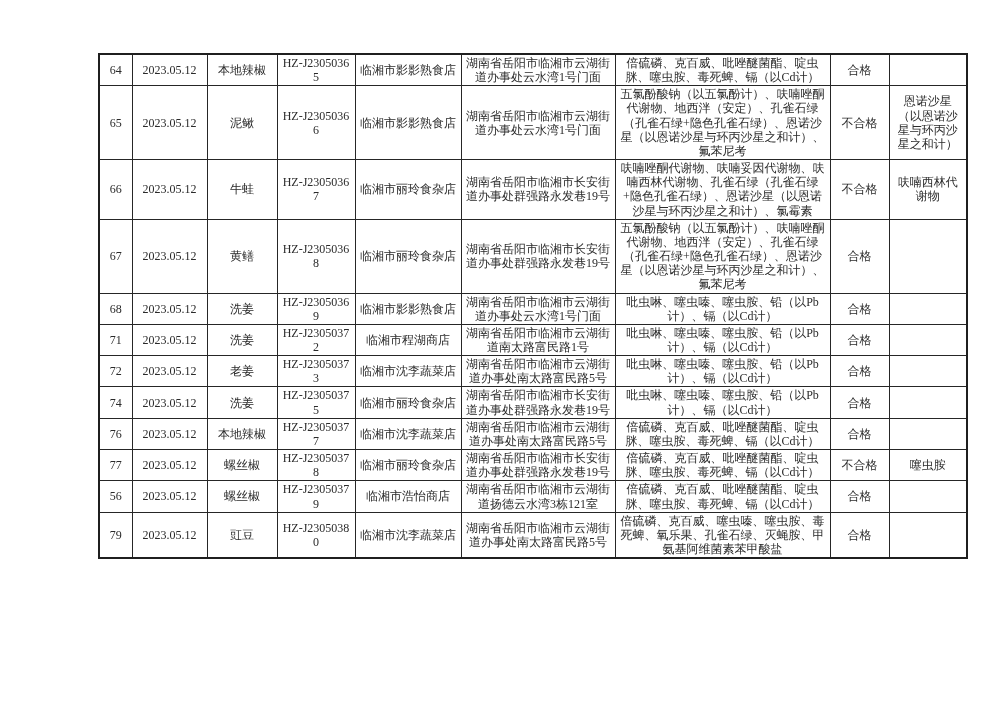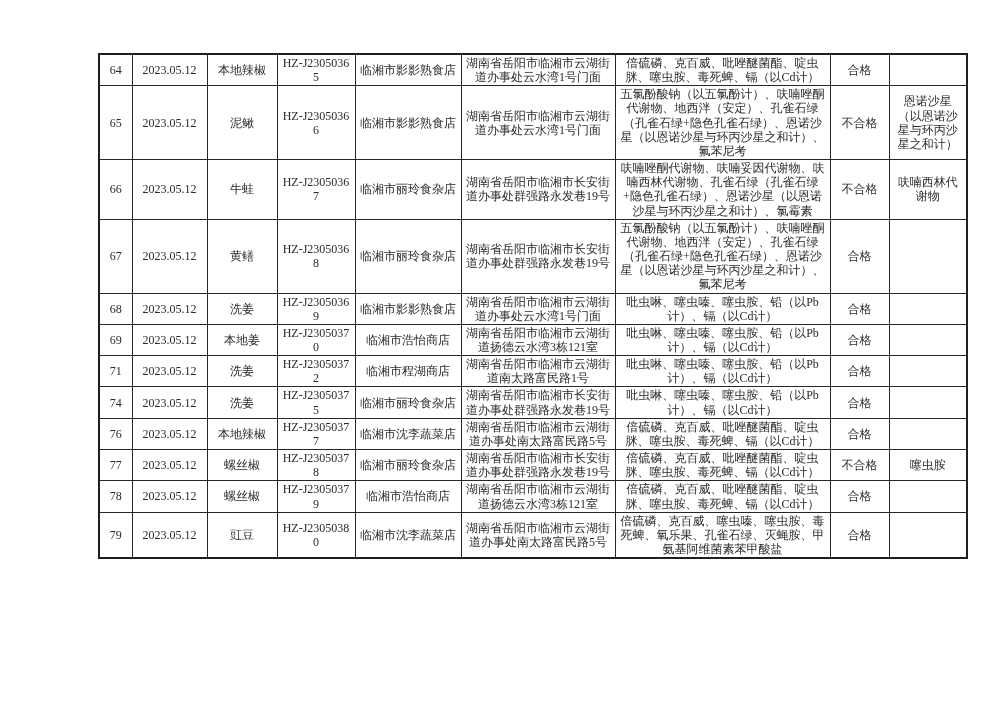--- a/index.html
+++ b/index.html
@@ -124,42 +124,42 @@
     <td>2023.05.12</td>
     <td>洗姜</td>
     <td>HZ-J23050369</td>
     <td>临湘市影影熟食店</td>
     <td>湖南省岳阳市临湘市云湖街道办事处云水湾1号门面</td>
     <td>吡虫啉、噻虫嗪、噻虫胺、铅（以Pb计）、镉（以Cd计）</td>
     <td>合格</td>
     <td></td>
   </tr>
         <tr>
-    <td>69</td>
-    <td>2023.05.12</td>
-    <td>本地姜</td>
-    <td>HZ-J23050370</td>
-    <td>临湘市浩怡商店</td>
-    <td>湖南省岳阳市临湘市云湖街道扬德云水湾3栋121室</td>
-    <td>吡虫啉、噻虫嗪、噻虫胺、铅（以Pb计）、镉（以Cd计）</td>
-    <td>合格</td>
-    <td></td>
-  </tr>
-        <tr>
     <td>71</td>
     <td>2023.05.12</td>
     <td>洗姜</td>
     <td>HZ-J23050372</td>
     <td>临湘市程湖商店</td>
     <td>湖南省岳阳市临湘市云湖街道南太路富民路1号</td>
     <td>吡虫啉、噻虫嗪、噻虫胺、铅（以Pb计）、镉（以Cd计）</td>
     <td>合格</td>
     <td></td>
   </tr>
         <tr>
+    <td>72</td>
+    <td>2023.05.12</td>
+    <td>老姜</td>
+    <td>HZ-J23050373</td>
+    <td>临湘市沈李蔬菜店</td>
+    <td>湖南省岳阳市临湘市云湖街道办事处南太路富民路5号</td>
+    <td>吡虫啉、噻虫嗪、噻虫胺、铅（以Pb计）、镉（以Cd计）</td>
+    <td>合格</td>
+    <td></td>
+  </tr>
+        <tr>
     <td>74</td>
     <td>2023.05.12</td>
     <td>洗姜</td>
     <td>HZ-J23050375</td>
     <td>临湘市丽玲食杂店</td>
     <td>湖南省岳阳市临湘市长安街道办事处群强路永发巷19号</td>
     <td>吡虫啉、噻虫嗪、噻虫胺、铅（以Pb计）、镉（以Cd计）</td>
     <td>合格</td>
     <td></td>
   </tr>
@@ -179,21 +179,21 @@
     <td>2023.05.12</td>
     <td>螺丝椒</td>
     <td>HZ-J23050378</td>
     <td>临湘市丽玲食杂店</td>
     <td>湖南省岳阳市临湘市长安街道办事处群强路永发巷19号</td>
     <td>倍硫磷、克百威、吡唑醚菌酯、啶虫脒、噻虫胺、毒死蜱、镉（以Cd计）</td>
     <td>不合格</td>
     <td>噻虫胺</td>
   </tr>
         <tr>
-    <td>78</td>
+    <td>56</td>
     <td>2023.05.12</td>
     <td>螺丝椒</td>
     <td>HZ-J23050379</td>
     <td>临湘市浩怡商店</td>
     <td>湖南省岳阳市临湘市云湖街道扬德云水湾3栋121室</td>
     <td>倍硫磷、克百威、吡唑醚菌酯、啶虫脒、噻虫胺、毒死蜱、镉（以Cd计）</td>
     <td>合格</td>
     <td></td>
   </tr>
         <tr>

